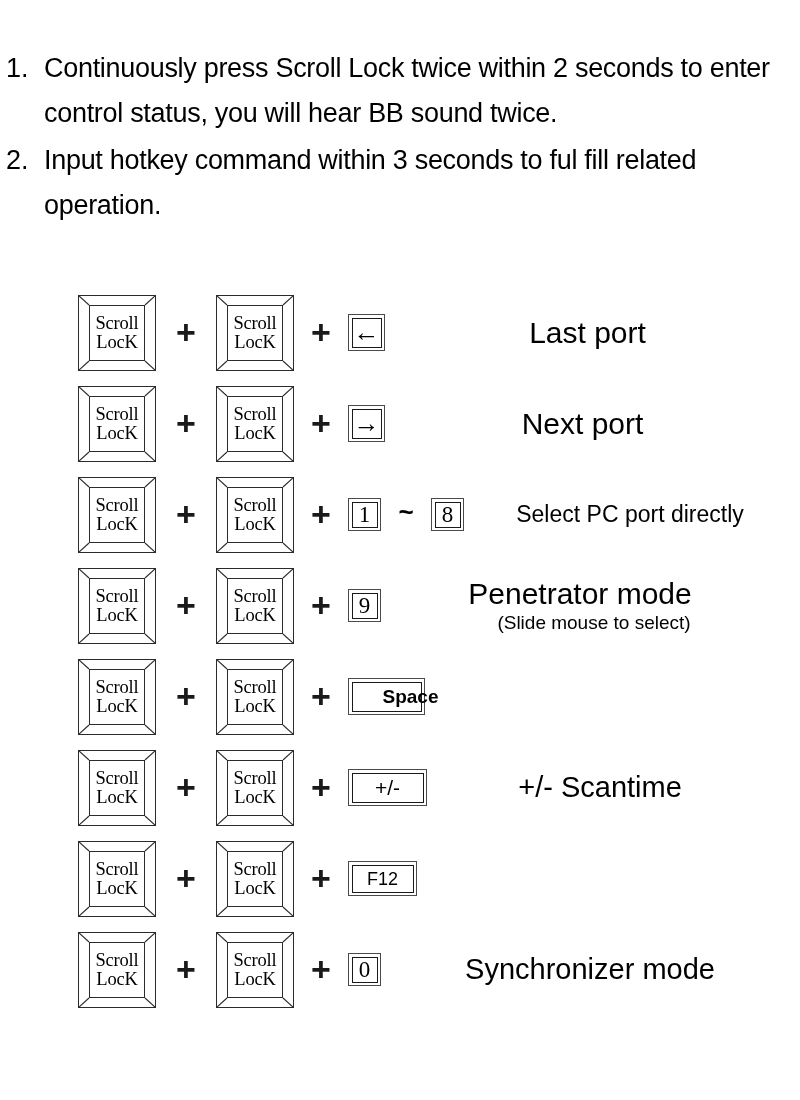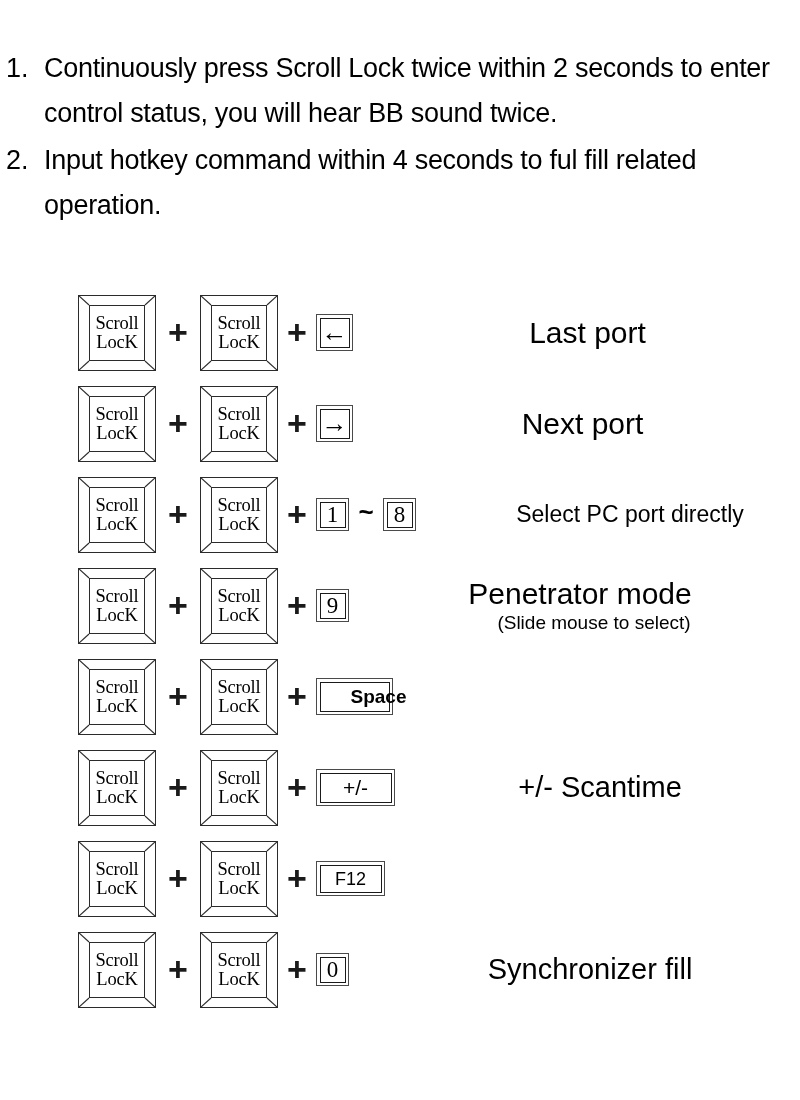--- a/index.html
+++ b/index.html
@@ -58,20 +58,21 @@
     position: relative;
     height: 91px;
   }
   .combo {
     position: absolute;
     left: 78px;
     top: 0;
     display: flex;
     align-items: center;
     height: 91px;
+    gap: 8px;
   }
 
   
   .keycap {
     position: relative;
     width: 78px;
     height: 76px;
     flex: 0 0 auto;
   }
   .keycap .cap-outer {
@@ -213,21 +214,21 @@
 </head>
 <body>
 
 <div class="instructions">
   <div class="instr-item">
     <div class="instr-num">1.</div>
     <div class="instr-text">Continuously press Scroll Lock twice within 2 seconds to enter control status, you will hear BB sound twice.</div>
   </div>
   <div class="instr-item">
     <div class="instr-num">2.</div>
-    <div class="instr-text">Input hotkey command within 4 seconds to ful fill related operation.</div>
+    <div class="instr-text">Input hotkey command within 3 seconds to ful fill related operation.</div>
   </div>
 </div>
 
 <div class="hotkey-table">
 
   <div class="hotkey-row">
     <div class="combo">
       <div class="keycap">
         <div class="cap-outer"></div>
         <div class="bevel">
@@ -608,17 +609,17 @@
         </div>
       </div>
       <div class="plus narrow">+</div>
       <div class="keybox sq-sm">
         <div class="keybox-inner">
           <span class="glyph serif">0</span>
         </div>
       </div>
     </div>
     <div class="action" style="left:430px; width:320px;">
-      <div class="action-label" style="font-size:29px;">Synchronizer fill</div>
+      <div class="action-label" style="font-size:29px;">Synchronizer mode</div>
     </div>
   </div>
 
 </div>
 
 </body></html>

